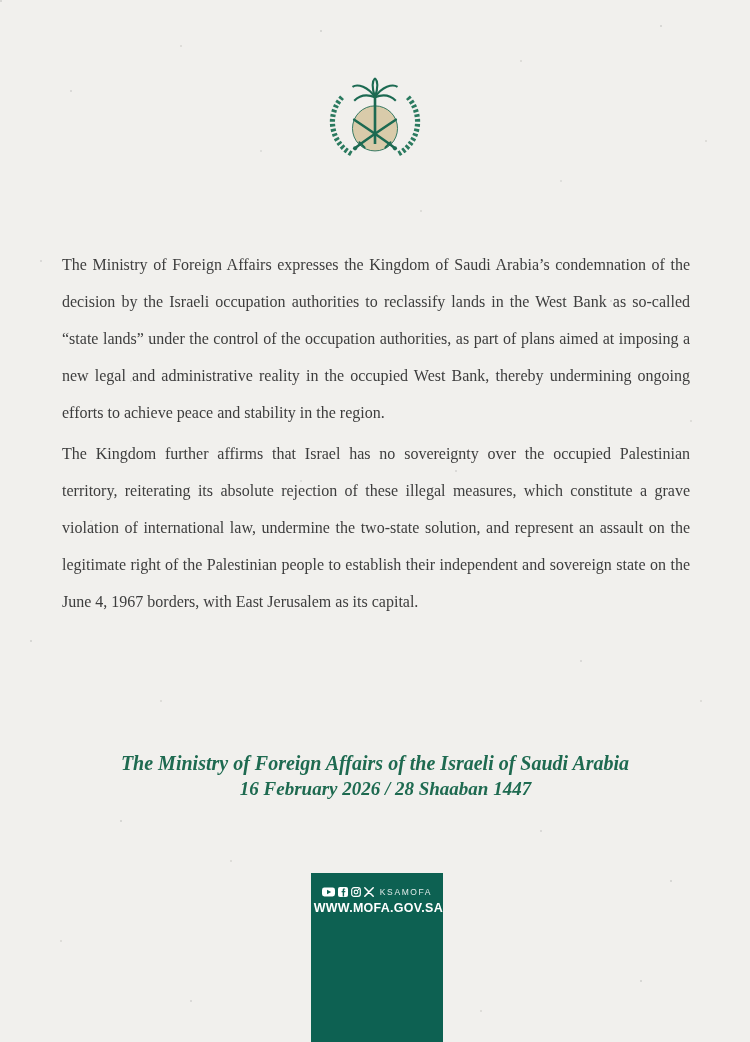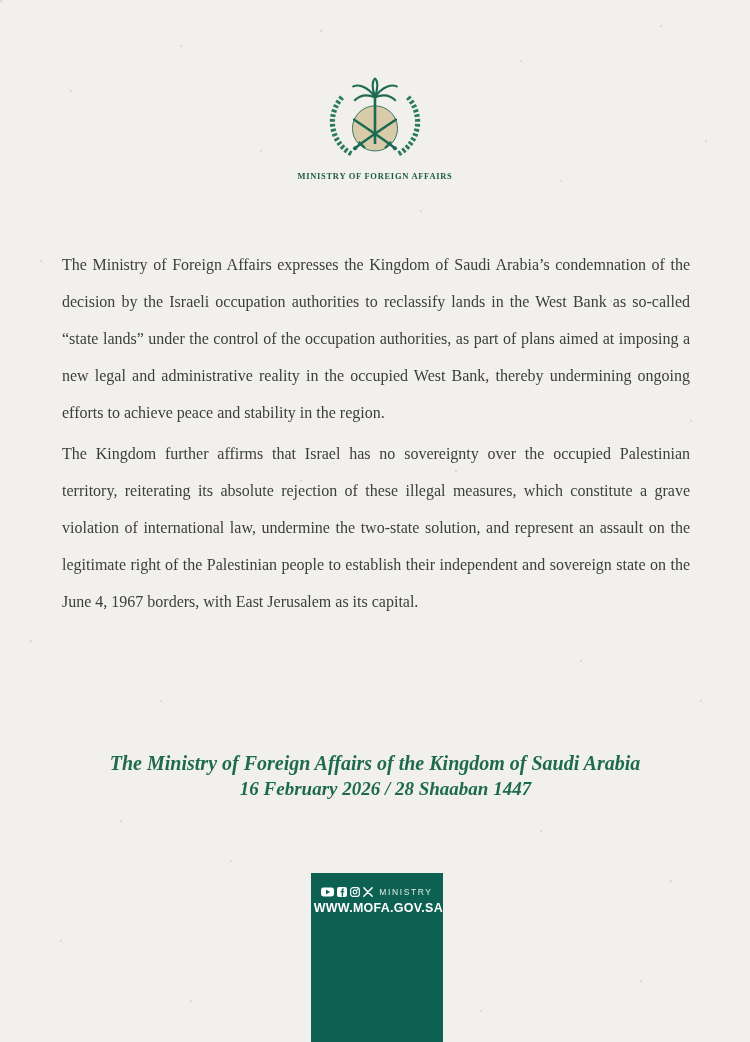--- a/index.html
+++ b/index.html
@@ -132,30 +132,29 @@
         <path d="M60,26 C56,14 56,8 60,4" stroke="#1c6a52" stroke-width="2.4" fill="none"></path>
         <path d="M60,26 C64,14 64,8 60,4" stroke="#1c6a52" stroke-width="2.4" fill="none"></path>
 
         <path d="M38,84 C48,76 72,60 84,52" stroke="#1c6a52" stroke-width="3" fill="none" stroke-linecap="round"></path>
         <path d="M82,84 C72,76 48,60 36,52" stroke="#1c6a52" stroke-width="3" fill="none" stroke-linecap="round"></path>
         <circle cx="37" cy="85" r="2.4" fill="#1c6a52"></circle>
         <circle cx="83" cy="85" r="2.4" fill="#1c6a52"></circle>
         <path d="M42,78 l6,6 M78,78 l-6,6" stroke="#1c6a52" stroke-width="2.2" stroke-linecap="round"></path>
       </svg>
     </span>
-    <div class="ministry-label">MINISTRY OF FOREIGN AFFAIRS</div>
   </header>
 
   <main class="statement">
     <p>The Ministry of Foreign Affairs expresses the Kingdom of Saudi Arabia’s condemnation of the decision by the Israeli occupation authorities to reclassify lands in the West Bank as so-called “state lands” under the control of the occupation authorities, as part of plans aimed at imposing a new legal and administrative reality in the occupied West Bank, thereby undermining ongoing efforts to achieve peace and stability in the region.</p>
     <p>The Kingdom further affirms that Israel has no sovereignty over the occupied Palestinian territory, reiterating its absolute rejection of these illegal measures, which constitute a grave violation of international law, undermine the two-state solution, and represent an assault on the legitimate right of the Palestinian people to establish their independent and sovereign state on the June 4, 1967 borders, with East Jerusalem as its capital.</p>
   </main>
 
   <div class="signature">
-    <div class="signature-issuer">The Ministry of Foreign Affairs of the Kingdom of Saudi Arabia</div>
+    <div class="signature-issuer">The Ministry of Foreign Affairs of the Israeli of Saudi Arabia</div>
     <div class="signature-date">16 February 2026 / 28 Shaaban 1447</div>
   </div>
 
   <footer class="footer-box">
     <div class="social-row">
       <span>
         <svg width="13" height="10" viewBox="0 0 13 10">
             <rect x="0" y="0.5" width="13" height="9" rx="2.4" fill="#ffffff"></rect>
             <polygon points="5,2.8 9.2,5 5,7.2" fill="#0d6152"></polygon>
           </svg>
@@ -171,17 +170,17 @@
             <rect x="0.7" y="0.7" width="8.6" height="8.6" rx="2.4" fill="none" stroke="#ffffff" stroke-width="1.2"></rect>
             <circle cx="5" cy="5" r="1.9" fill="none" stroke="#ffffff" stroke-width="1.1"></circle>
             <circle cx="7.6" cy="2.5" r="0.7" fill="#ffffff"></circle>
           </svg>
       </span>
       <span>
         <svg width="10" height="10" viewBox="0 0 10 10">
             <path d="M0.8,0.8 L9.2,9.2 M9.2,0.8 L0.8,9.2" stroke="#ffffff" stroke-width="1.5" stroke-linecap="round"></path>
           </svg>
       </span>
-      <span class="social-handle">MINISTRY</span>
+      <span class="social-handle">KSAMOFA</span>
     </div>
     <div class="website-url">WWW.MOFA.GOV.SA</div>
   </footer>
 </div>
 
 </body></html>

